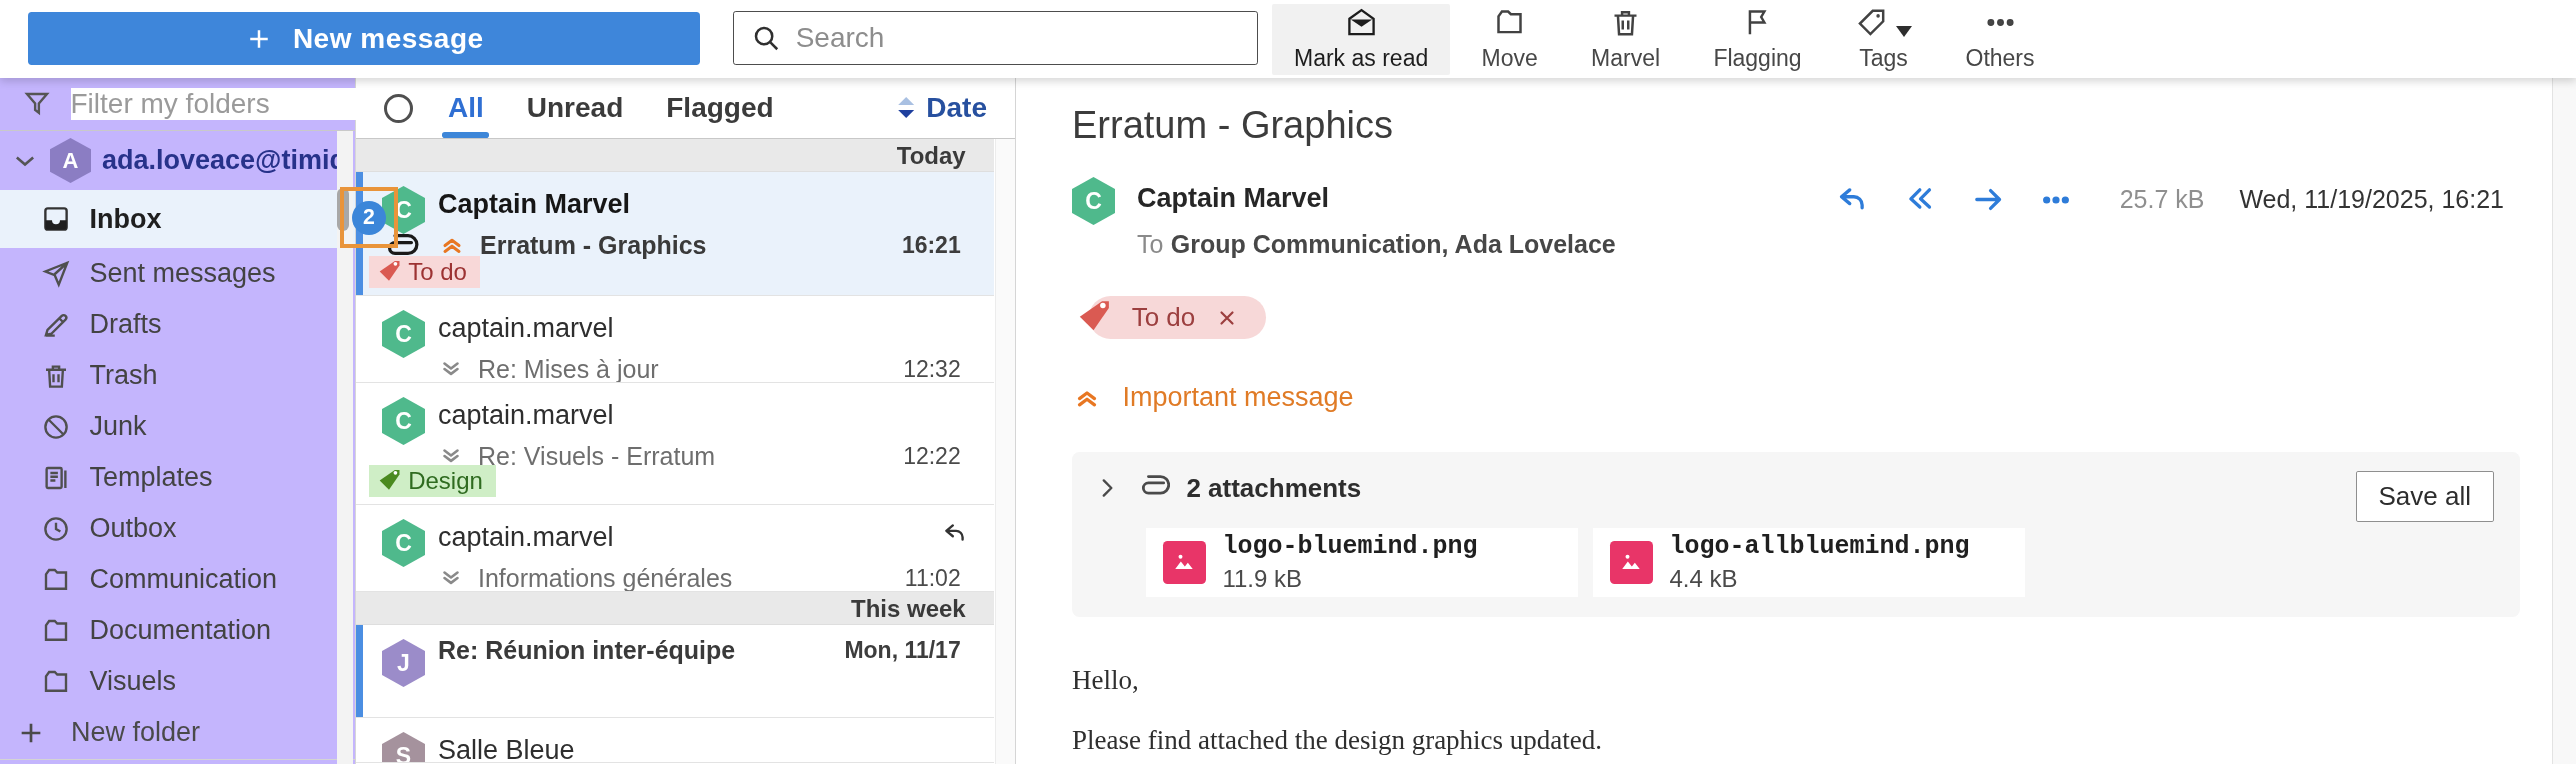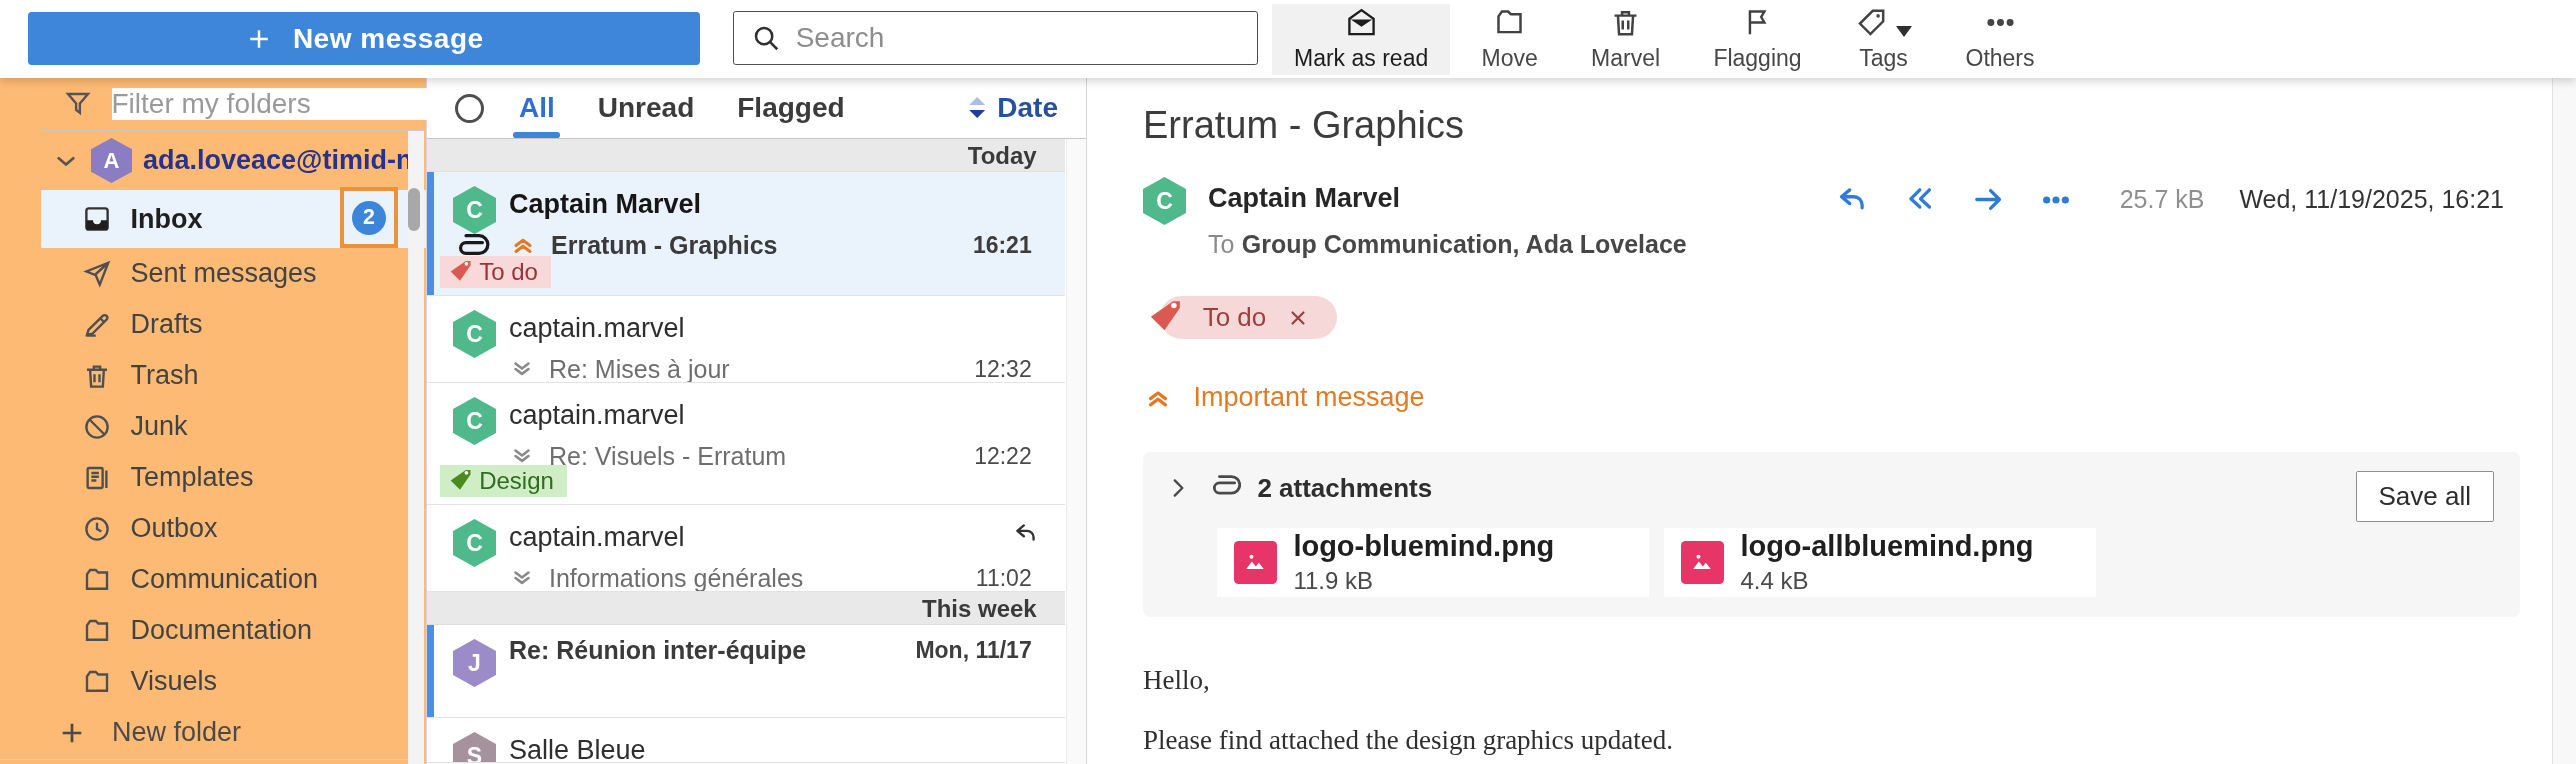--- a/index.html
+++ b/index.html
@@ -28,21 +28,21 @@
   .tb-btn.active { background: #f1f1f1; color: #1d1d1d; }
   .tb-btn.active svg { stroke: #1d1d1d; }
   .icon-wrap { display: flex; align-items: flex-end; gap: 8.3px; height: 33px; }
   .caret { width: 0; height: 0; border-left: 8.3px solid transparent; border-right: 8.3px solid transparent;
            border-top: 11px solid #2e2e2e; margin-bottom: 1.9px; }
 
   
   .main { display: flex; height: 686px; }
 
   
-  .sidebar { position: relative; width: 427px; flex: none; border-right: 0.9px solid #d6d6d6; background: #fdba74; padding-left: 41px; }
+  .sidebar { position: relative; width: 356px; flex: none; border-right: 0.9px solid #d6d6d6; background: #c4b5fd; }
   .filter-row { height: 53px; border-bottom: 0.9px solid #c9c9c9; display: flex; align-items: center; padding: 0 22px; gap: 18.5px; }
   .filter-row svg { stroke: #555; flex: none; }
   .filter-row input { border: none; outline: none; flex: 1; font-family: inherit; font-size: 28px; color: #555; }
   .filter-row input::placeholder { color: #9a9a9a; }
   .account-row { height: 59px; display: flex; align-items: center; padding: 0 11px; gap: 11px; cursor: pointer; }
   .account-row svg { stroke: #555; flex: none; }
   .acct-email { color: #27328a; font-weight: bold; font-size: 27px; white-space: nowrap; overflow: hidden; }
   .hex { clip-path: polygon(50% 0, 100% 25%, 100% 75%, 50% 100%, 0 75%, 0 25%);
          display: flex; align-items: center; justify-content: center; color: #fff; font-weight: bold; flex: none; }
   .hex.sm { width: 41px; height: 45px; font-size: 22px; }
@@ -119,21 +119,21 @@
   .important-row { margin-top: 43px; display: flex; align-items: center; gap: 20.4px; font-size: 27px; color: #e07b26; }
   .attach-box { position: relative; margin-top: 39px; margin-right: 56px; background: #f6f6f6; border-radius: 7.4px; padding: 20.4px 26px 20.4px 22px; }
   .attach-header { display: flex; align-items: center; gap: 16.7px; font-size: 26px; font-weight: bold; color: #2e2e2e; }
   .attach-header svg { stroke: #4a4a4a; }
   .save-all { position: absolute; right: 26px; top: 18.5px; background: #fff; border: 1.9px solid #8f8f8f; border-radius: 1.9px;
               font-family: inherit; font-size: 26px; font-weight: 500; color: #2d2d2d; padding: 9.3px 22px; cursor: pointer; }
   .cards { margin-top: 24px; display: flex; gap: 15px; padding-left: 52px; }
   .att-card { width: 432px; height: 69px; background: #fff; display: flex; align-items: center; padding: 0 16.7px; gap: 16.7px; cursor: pointer; }
   .att-icon { width: 43px; height: 43px; border-radius: 4.6px; background: #e83568; flex: none;
               display: flex; align-items: center; justify-content: center; }
-  .att-name { font-size: 29px; font-weight: bold; color: #1f1f1f; }
+  .att-name { font-size: 25px; font-weight: bold; color: #1f1f1f; font-family: Liberation Mono, monospace; }
   .att-size { font-size: 24px; color: #4a4a4a; margin-top: 3.7px; }
   .reader-body { margin-top: 48px; font-family: Liberation Serif, serif; }
   .reader-body p { font-size: 27px; color: #2f2f2f; margin-bottom: 29px; }
 </style>
 </head>
 <body>
 
 <div class="app">
 
   <div class="topbar">

